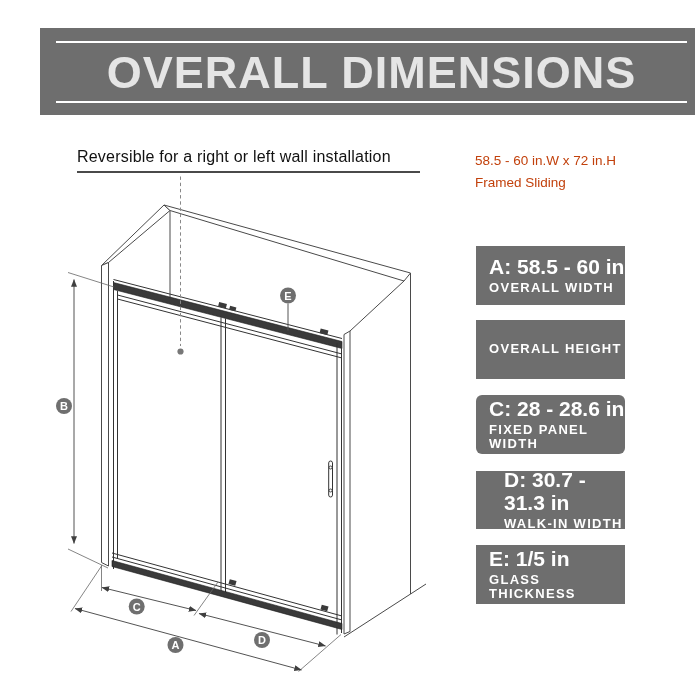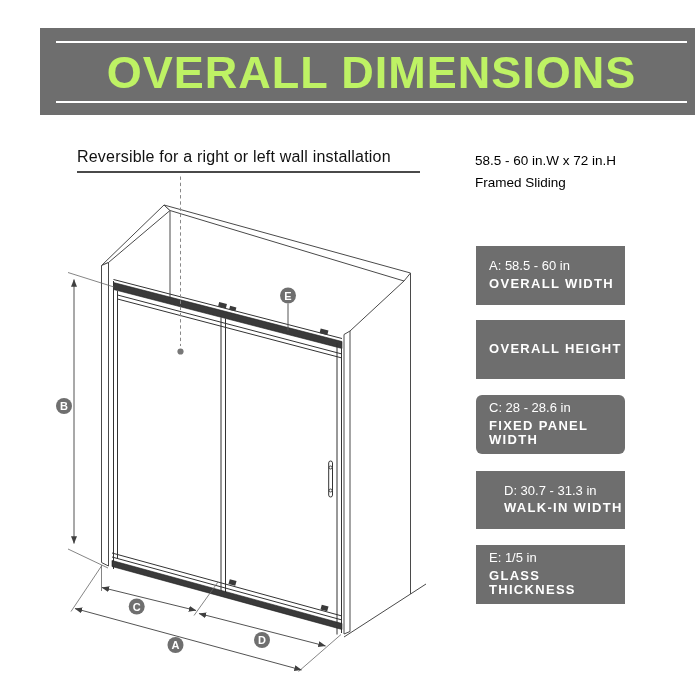--- a/index.html
+++ b/index.html
@@ -11,43 +11,43 @@
   .banner{
     position:absolute;left:40px;top:28px;width:655px;height:87px;
     background:#6e6e6e;
   }
   .banner-rule{
     position:absolute;left:16px;right:8px;top:13px;bottom:12px;
     border-top:2.5px solid #fff;border-bottom:2.5px solid #fff;
     display:flex;align-items:center;justify-content:center;
   }
   .banner-title{
-    color:#bef264;font-size:45px;font-weight:bold;letter-spacing:1px;
+    color:#e5e5e5;font-size:45px;font-weight:bold;letter-spacing:1px;
     white-space:nowrap;line-height:1;
   }
   
   .subtitle{
     position:absolute;left:77px;top:148px;width:360px;
     font-size:16px;color:#111;white-space:nowrap;letter-spacing:.2px;
   }
   .subtitle-rule{
     position:absolute;left:77px;top:171px;width:343px;height:2px;background:#4a4a4a;
   }
   
   .product-info{
     position:absolute;left:475px;top:150px;width:215px;
-    font-size:13.5px;line-height:21.5px;color:#000000;
+    font-size:13.5px;line-height:21.5px;color:#c2410c;
   }
   
   .dim-box{
     position:absolute;left:476px;width:149px;height:58.5px;background:#6e6e6e;
     color:#fff;display:flex;flex-direction:column;justify-content:center;
     padding-left:13px;box-sizing:border-box;gap:3px;
   }
-  .dim-box .val{font-size:13px;font-weight:normal;line-height:1.1;}
+  .dim-box .val{font-size:21px;font-weight:bold;line-height:1.1;}
   .dim-box .sub{font-size:13px;font-weight:bold;letter-spacing:1.3px;line-height:1.1;}
   #box-a{top:246px;}
   #box-b{top:320px;}
   #box-c{top:395px;border-radius:6px;}
   #box-d{top:470.5px;padding-left:28px;}
   #box-e{top:545px;}
   
   .diagram{position:absolute;left:0;top:0;width:700px;height:700px;}
   .struct{stroke:#4a4a4a;stroke-width:1;fill:#fff;}
   .sline{stroke:#4a4a4a;stroke-width:1;fill:none;}

